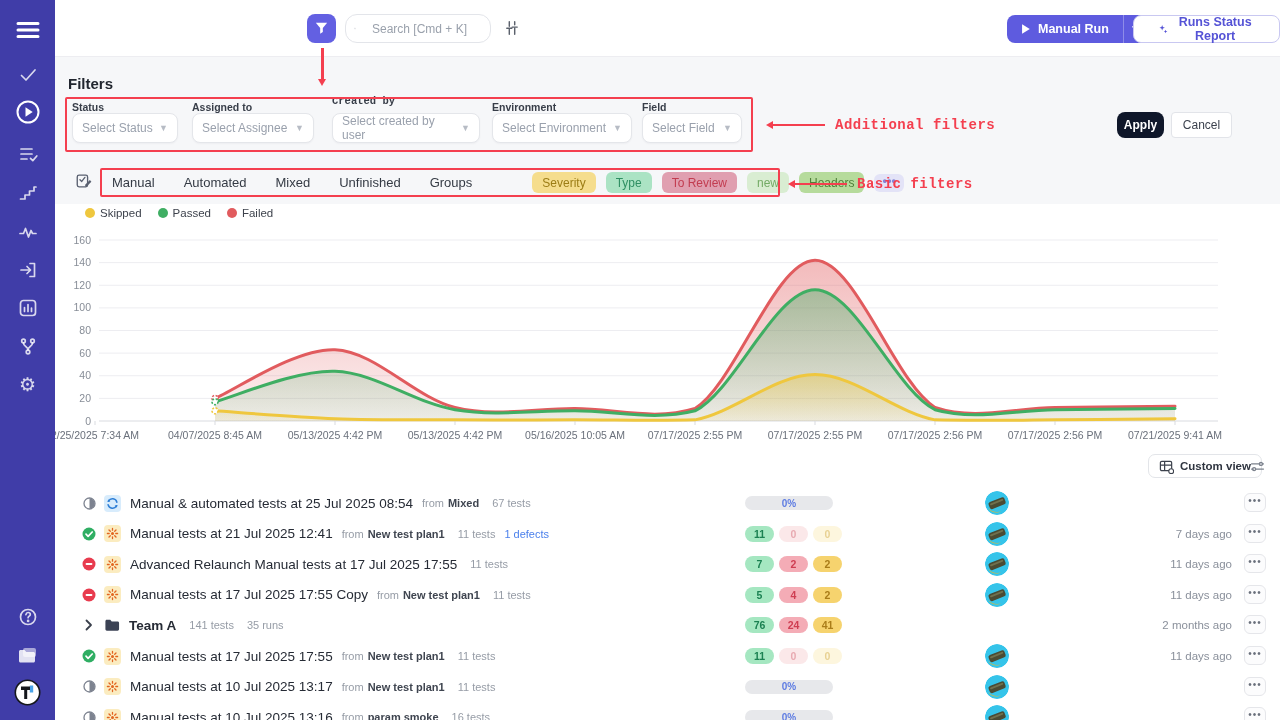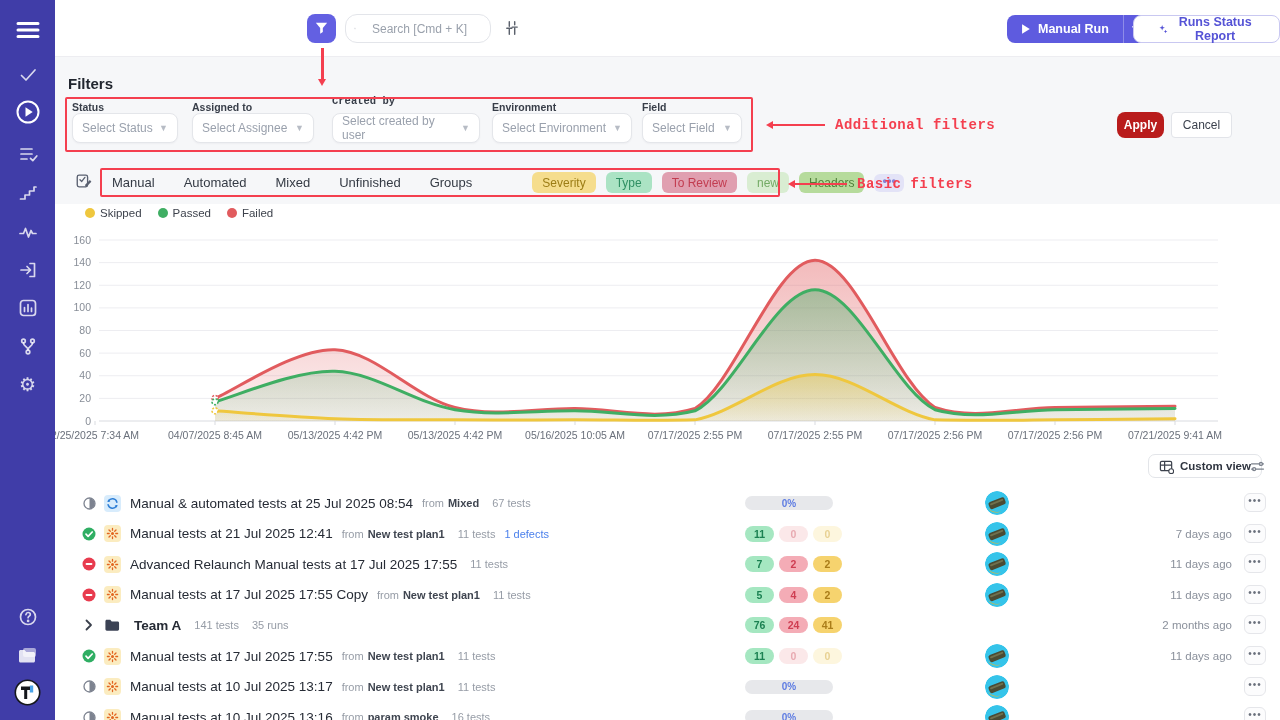--- a/index.html
+++ b/index.html
@@ -27,21 +27,21 @@
 .mr-btn{position:absolute;left:952px;top:15px;height:28px;background:#5e5bdf;border-radius:8px;display:flex;align-items:center;color:#fff;font-size:12.5px;font-weight:700;cursor:pointer}
 .mr-main{display:flex;align-items:center;gap:7px;padding:0 14px 0 13px}
 .mr-div{width:1px;height:28px;background:rgba(255,255,255,.3)}
 .mr-caret{width:26px;display:flex;justify-content:center;cursor:pointer}
 .rsr-btn{position:absolute;left:1078px;top:15px;height:28px;background:#fff;border:1px solid #c9c8f1;border-radius:8px;display:flex;align-items:center;gap:7px;padding:0 24px;color:#5553d6;font-size:12.5px;font-weight:700;cursor:pointer;font-family:"Liberation Sans",sans-serif}
 
 .filters-title{position:absolute;left:68px;top:75px;font-size:15px;font-weight:700;color:#21262f;z-index:3}
 .f-label{position:absolute;font-size:10.5px;font-weight:600;color:#383e49;z-index:3}
 .f-select{position:absolute;height:30px;background:#fff;border:1px solid #e4e6ea;border-radius:8px;display:flex;align-items:center;justify-content:space-between;padding:0 9px;font-size:12px;color:#9aa1ad;cursor:pointer;z-index:3;box-shadow:0 1px 2px rgba(30,35,60,.04)}
 .f-select .car{color:#b7bcc5;font-size:9px;margin-left:6px}
-.apply{position:absolute;left:1117px;top:112px;width:47px;height:26px;background:#b91c1c;color:#fff;border:none;border-radius:8px;font-size:12px;font-weight:700;cursor:pointer;z-index:3;font-family:"Liberation Sans",sans-serif}
+.apply{position:absolute;left:1117px;top:112px;width:47px;height:26px;background:#0f172a;color:#fff;border:none;border-radius:8px;font-size:12px;font-weight:700;cursor:pointer;z-index:3;font-family:"Liberation Sans",sans-serif}
 .cancel{position:absolute;left:1171px;top:112px;width:61px;height:26px;background:#fff;color:#3c424e;border:1px solid #e2e4e9;border-radius:4px;font-size:12px;cursor:pointer;z-index:3;font-family:"Liberation Sans",sans-serif}
 
 .ann-box{position:absolute;border:2.5px solid #f43f4f;border-radius:2px;z-index:10;pointer-events:none}
 .box1{left:65px;top:97px;width:688px;height:55px}
 .box2{left:100px;top:168px;width:680px;height:29px}
 .ann-down{position:absolute;left:318px;top:48px;z-index:10;pointer-events:none}
 .ann-down .l{position:absolute;left:3px;top:0;width:2.5px;height:32px;background:#f43f4f}
 .ann-down .h{position:absolute;left:0;top:31px;width:0;height:0;border-left:4.5px solid transparent;border-right:4.5px solid transparent;border-top:7px solid #f43f4f}
 .ann-left{position:absolute;display:flex;align-items:center;z-index:10;pointer-events:none}
 .ann-left .h{width:0;height:0;border-top:4.5px solid transparent;border-bottom:4.5px solid transparent;border-right:7px solid #f43f4f}
@@ -64,21 +64,21 @@
 .x-label{position:absolute;top:429px;width:130px;text-align:center;font-size:10.5px;color:#6a707b;z-index:2}
 
 .custom-view{position:absolute;left:1148px;top:454px;height:24px;background:#fff;border:1px solid #e3e5e9;border-radius:7px;display:flex;align-items:center;gap:6px;padding:0 10px;font-size:11.5px;font-weight:600;color:#2f3540;cursor:pointer;font-family:"Liberation Sans",sans-serif}
 .cv-sliders{position:absolute;left:1249px;top:458px;cursor:pointer}
 
 .run-row{position:absolute;left:55px;width:1225px;height:30px}
 .row-left{position:absolute;left:27px;top:0;height:30px;display:flex;align-items:center}
 .st-icn{width:14px;display:flex;justify-content:center;margin-right:8px}
 .tp-icn{margin-right:9px;display:flex}
 .row-title{font-size:13.5px;color:#262b35;cursor:pointer;white-space:nowrap}
-.row-title.grp{font-weight:600;margin-left:5px}
+.row-title.grp{font-weight:600;margin-left:0}
 .from-w{font-size:11px;color:#969ca6;margin-left:9px}
 .from-s{font-size:11px;font-weight:700;color:#3f4550;margin-left:4px}
 .tests{font-size:11px;color:#969ca6;margin-left:13px;white-space:nowrap}
 .defects{font-size:11px;color:#4b80ec;margin-left:9px;cursor:pointer;white-space:nowrap}
 .metric{position:absolute;left:690px;top:7px;display:flex;gap:5px}
 .pill{width:29px;height:16px;border-radius:9px;font-size:10.5px;font-weight:700;display:flex;align-items:center;justify-content:center}
 .pill.ok{background:#a5e7c1;color:#1b8152}
 .pill.fail{background:#f4acb6;color:#cf3d52}
 .pill.skip{background:#f6d36e;color:#aa7d19}
 .pill.fail.faded{background:#fbe8e9;color:#e8aab1}

